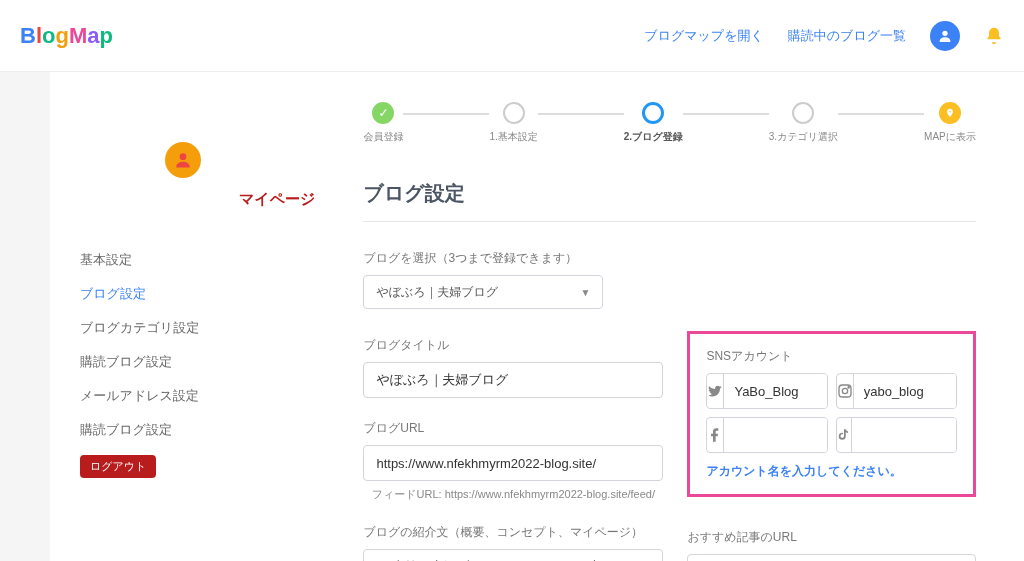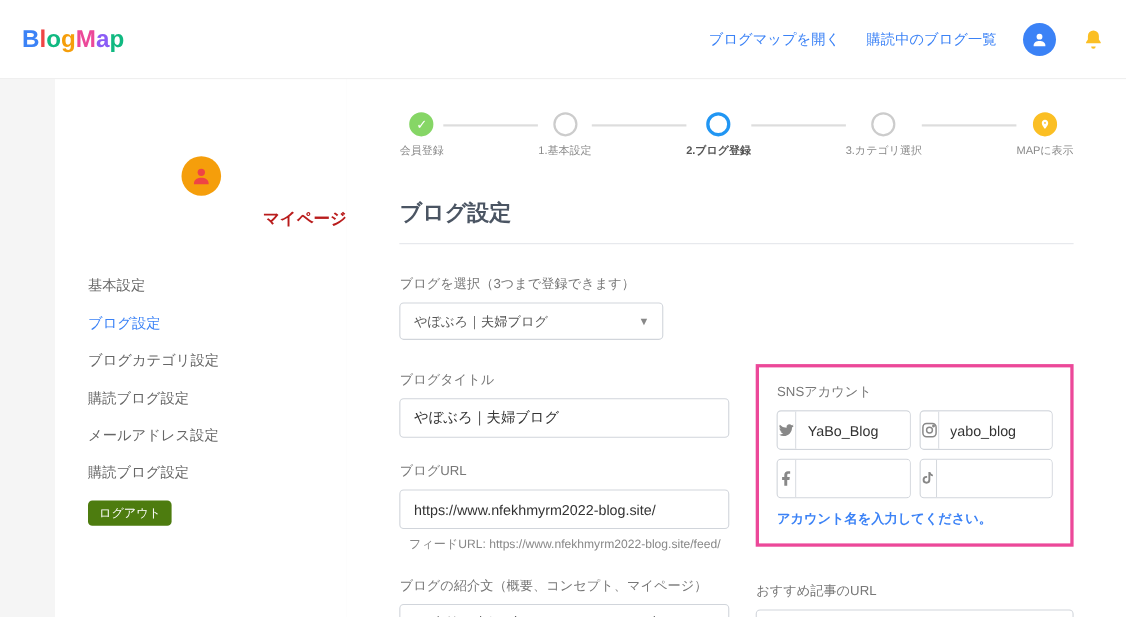--- a/index.html
+++ b/index.html
@@ -86,21 +86,21 @@
 .sidebar-menu { padding: 0 30px; }
 .sidebar-item {
   padding: 8px 0;
   font-size: 13px;
   color: #666;
   cursor: pointer;
 }
 .sidebar-item.active { color: #3b82f6; }
 .logout-btn {
   display: inline-block;
-  background: #4d7c0f;
+  background: #b91c1c;
   color: #fff;
   padding: 4px 10px;
   border-radius: 4px;
   font-size: 11px;
   margin-top: 8px;
   font-family: Liberation Mono, monospace;
 }
 .main {
   flex: 1;
   background: #fff;

